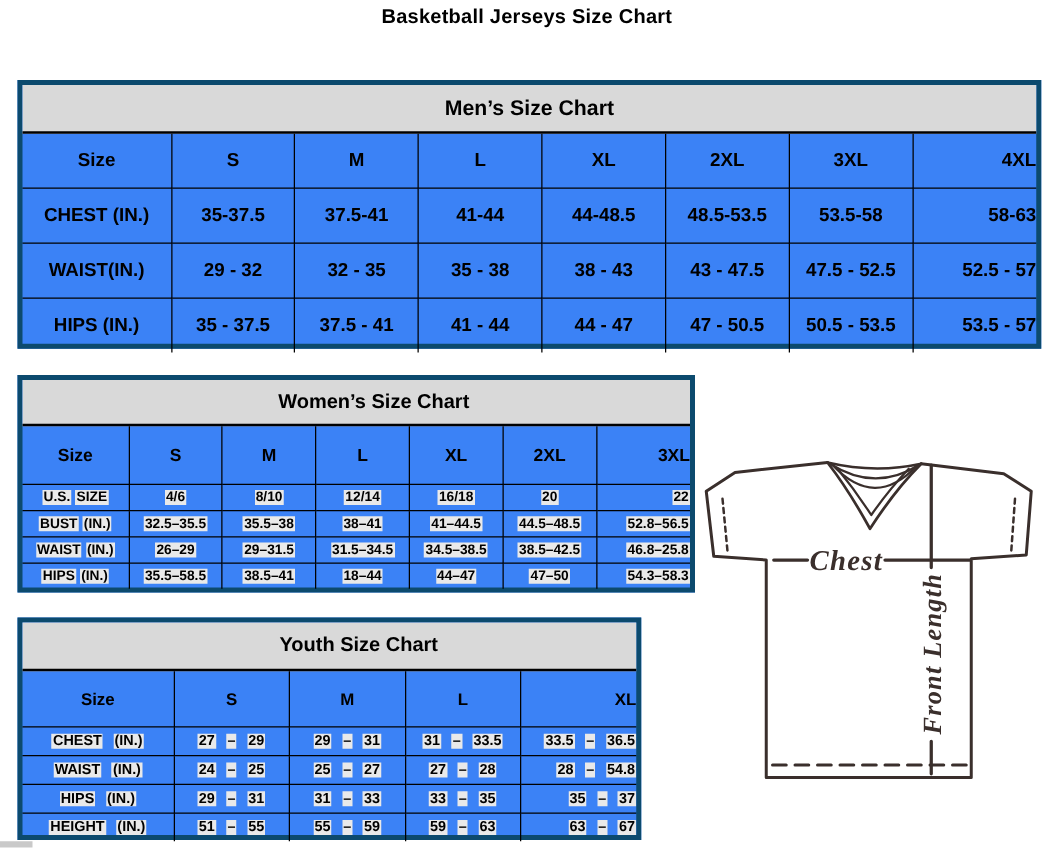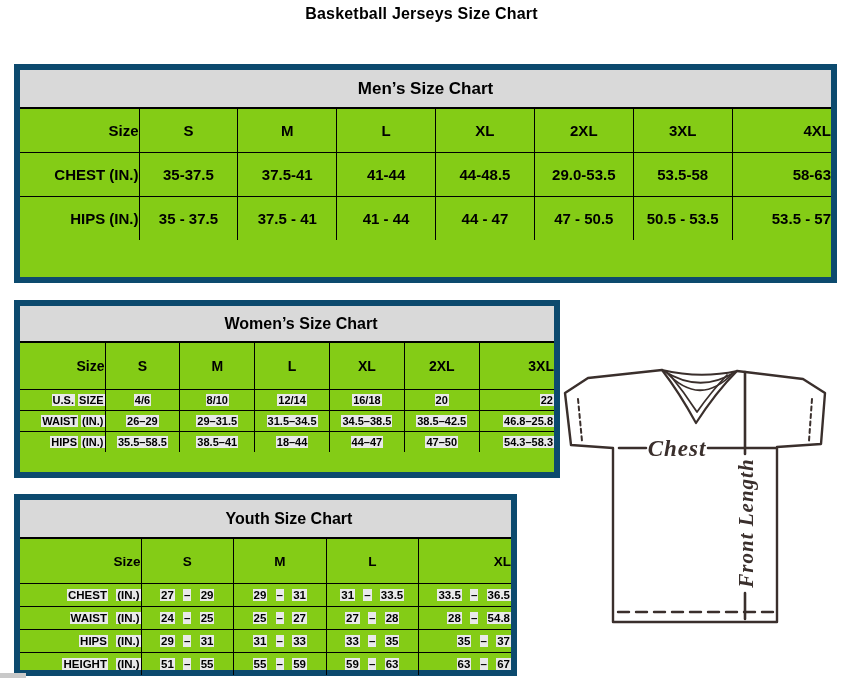--- a/index.html
+++ b/index.html
@@ -5,33 +5,33 @@
   html,body { margin:0; padding:0; }
   body {
     width:843px; height:679px; position:relative; overflow:hidden;
     background:#ffffff; color:#000;
     font-family:"Liberation Sans", sans-serif;
   }
   .page-title {
     position:absolute; top:5px; left:0; width:843px;
     text-align:center; font-size:16px; font-weight:bold; letter-spacing:.2px;
   }
-  .chart { position:absolute; border:6px solid #0c4a6e; background:#84cc16; }
+  .chart { position:absolute; border:4px solid #0c4a6e; background:#3b82f6; }
   .chart-title {
     background:#d9d9d9; border-bottom:2px solid #000;
     display:flex; align-items:center; justify-content:center;
     font-weight:bold;
   }
   table { border-collapse:collapse; width:100%; table-layout:fixed; }
   td {
     border:1.5px solid #000; text-align:center; vertical-align:middle;
     font-weight:bold; padding:0; overflow:hidden;
   }
   
-  tr td:first-child { border-left:none;text-align:right; }
+  tr td:first-child { border-left:none; }
   tr td:last-child { border-right:none;text-align:right; }
   thead tr td { border-top:none; }
   tbody tr:last-child td { border-bottom:none; }
 
   #men   { left:14px; top:64px;  width:811px; height:207px; }
   #men .chart-title   { height:37px; font-size:17px; }
   #men thead td { height:43px; font-size:15px; }
   #men tbody td { height:43px; font-size:15px; }
 
   #women { left:14px; top:300px; width:534px; height:166px; }
@@ -79,23 +79,33 @@
           <td>4XL</td>
         </tr>
       </thead>
     <tbody>
         <tr>
           <td>CHEST (IN.)</td>
           <td>35-37.5</td>
           <td>37.5-41</td>
           <td>41-44</td>
           <td>44-48.5</td>
-          <td>29.0-53.5</td>
+          <td>48.5-53.5</td>
           <td>53.5-58</td>
           <td>58-63</td>
+        </tr>
+        <tr>
+          <td>WAIST(IN.)</td>
+          <td>29 - 32</td>
+          <td>32 - 35</td>
+          <td>35 - 38</td>
+          <td>38 - 43</td>
+          <td>43 - 47.5</td>
+          <td>47.5 - 52.5</td>
+          <td>52.5 - 57</td>
         </tr>
         <tr>
           <td>HIPS (IN.)</td>
           <td>35 - 37.5</td>
           <td>37.5 - 41</td>
           <td>41 - 44</td>
           <td>44 - 47</td>
           <td>47 - 50.5</td>
           <td>50.5 - 53.5</td>
           <td>53.5 - 57</td>
@@ -125,20 +135,29 @@
         <tr>
           <td><span class="mark">U.S.</span> <span class="mark">SIZE</span></td>
           <td><span class="mark">4/6</span></td>
           <td><span class="mark">8/10</span></td>
           <td><span class="mark">12/14</span></td>
           <td><span class="mark">16/18</span></td>
           <td><span class="mark">20</span></td>
           <td><span class="mark">22</span></td>
         </tr>
         <tr>
+          <td><span class="mark">BUST</span> <span class="mark">(IN.)</span></td>
+          <td><span class="mark">32.5–35.5</span></td>
+          <td><span class="mark">35.5–38</span></td>
+          <td><span class="mark">38–41</span></td>
+          <td><span class="mark">41–44.5</span></td>
+          <td><span class="mark">44.5–48.5</span></td>
+          <td><span class="mark">52.8–56.5</span></td>
+        </tr>
+        <tr>
           <td><span class="mark">WAIST</span> <span class="mark">(IN.)</span></td>
           <td><span class="mark">26–29</span></td>
           <td><span class="mark">29–31.5</span></td>
           <td><span class="mark">31.5–34.5</span></td>
           <td><span class="mark">34.5–38.5</span></td>
           <td><span class="mark">38.5–42.5</span></td>
           <td><span class="mark">46.8–25.8</span></td>
         </tr>
         <tr>
           <td><span class="mark">HIPS</span> <span class="mark">(IN.)</span></td>

